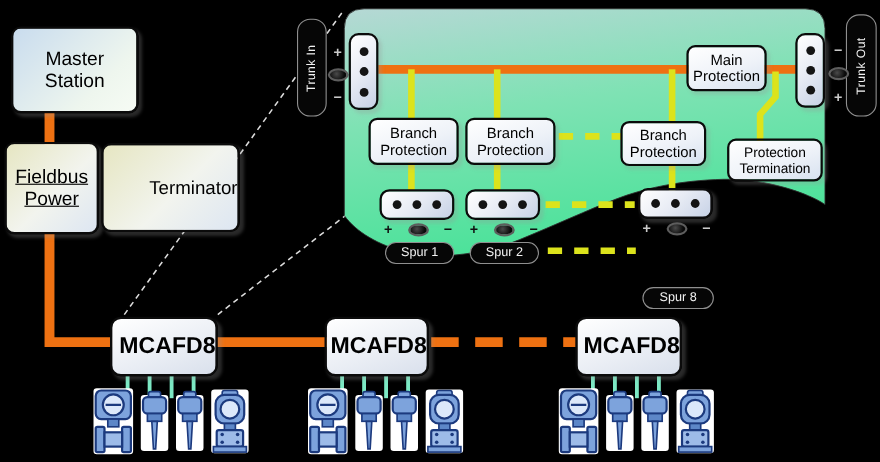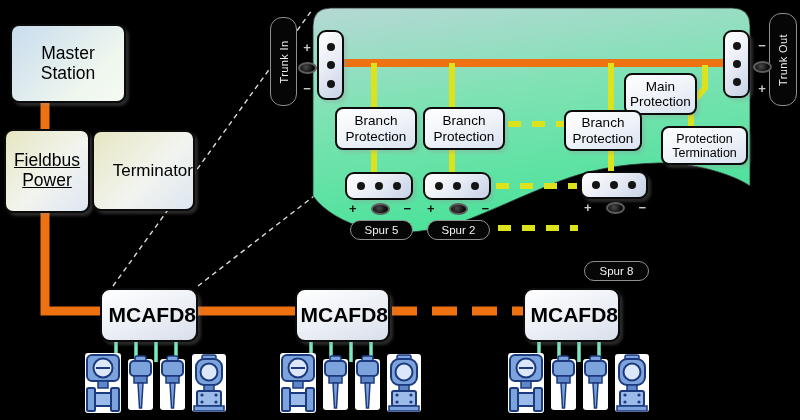--- a/index.html
+++ b/index.html
@@ -95,21 +95,21 @@
         <line x1="599" y1="342" x2="599" y2="362"></line>
     </g>
   </svg>
 
   <div class="node station" style="left:10px;top:24px;width:116px;height:79px;">
     <span>Master Station</span>
   </div>
   <div class="node power" style="left:4px;top:129px;width:86px;height:84px;text-decoration:underline;">
     <span>Fieldbus Power</span>
   </div>
-  <div class="node power" style="left:92px;top:130px;width:103px;height:81px;font-size:17px;padding-left:45px;">
+  <div class="node power" style="left:92px;top:130px;width:126px;height:81px;font-size:17px;padding-left:45px;">
     <span>Terminator</span>
   </div>
 
   <div class="darkpill" style="left:270px;top:17px;width:27px;height:89px;">
     <span class="vtext">Trunk In</span>
   </div>
   <div class="darkpill" style="left:769px;top:13px;width:28px;height:93px;">
     <span class="vtext">Trunk Out</span>
   </div>
 
@@ -129,21 +129,21 @@
     <span class="dot"></span>
     <span class="dot"></span>
   </div>
   <div class="conn v" style="left:723px;top:30px;width:27px;height:68px;">
     <span class="dot"></span>
     <span class="dot"></span>
     <span class="dot"></span>
   </div>
 
 
-  <div class="node inner" style="left:624px;top:41px;width:73px;height:42px;margin-top:32px;">
+  <div class="node inner" style="left:624px;top:41px;width:73px;height:42px;">
     <span>Main Protection</span>
   </div>
   <div class="node inner" style="left:335px;top:107px;width:82px;height:43px;">
     <span>Branch Protection</span>
   </div>
   <div class="node inner" style="left:423px;top:107px;width:82px;height:43px;">
     <span>Branch Protection</span>
   </div>
   <div class="node inner" style="left:564px;top:110px;width:78px;height:41px;">
     <span>Branch Protection</span>
@@ -178,21 +178,21 @@
     <span class="screw"></span>
     <span>−</span>
   </div>
   <div class="polrow light" style="left:584px;top:200px;width:62px;height:15px;">
     <span>+</span>
     <span class="screw"></span>
     <span>−</span>
   </div>
 
   <div class="darkpill" style="left:350px;top:220px;width:63px;height:20px;border-radius:10px;">
-    <span>Spur 5</span>
+    <span>Spur 1</span>
   </div>
   <div class="darkpill" style="left:427px;top:220px;width:63px;height:20px;border-radius:10px;text-align:right;">
     <span>Spur 2</span>
   </div>
   <div class="darkpill" style="left:584px;top:217px;width:65px;height:20px;border-radius:10px;margin-top:44px;">
     <span>Spur 8</span>
   </div>
 
   <div class="node coupler" style="left:100px;top:288px;width:98px;height:54px;">
     <span>MCAFD8</span>

